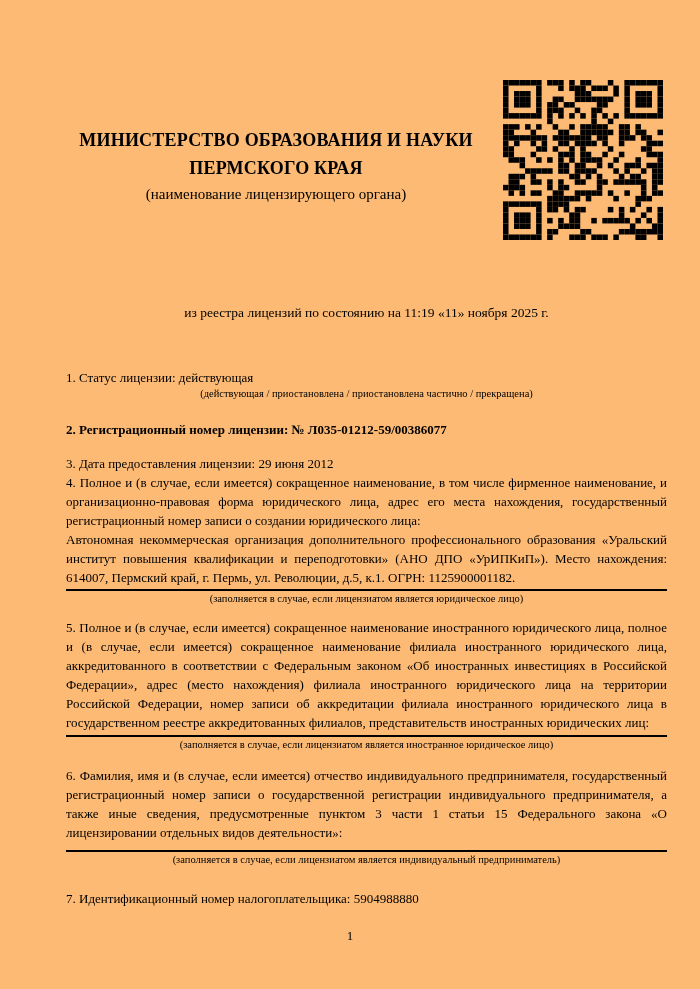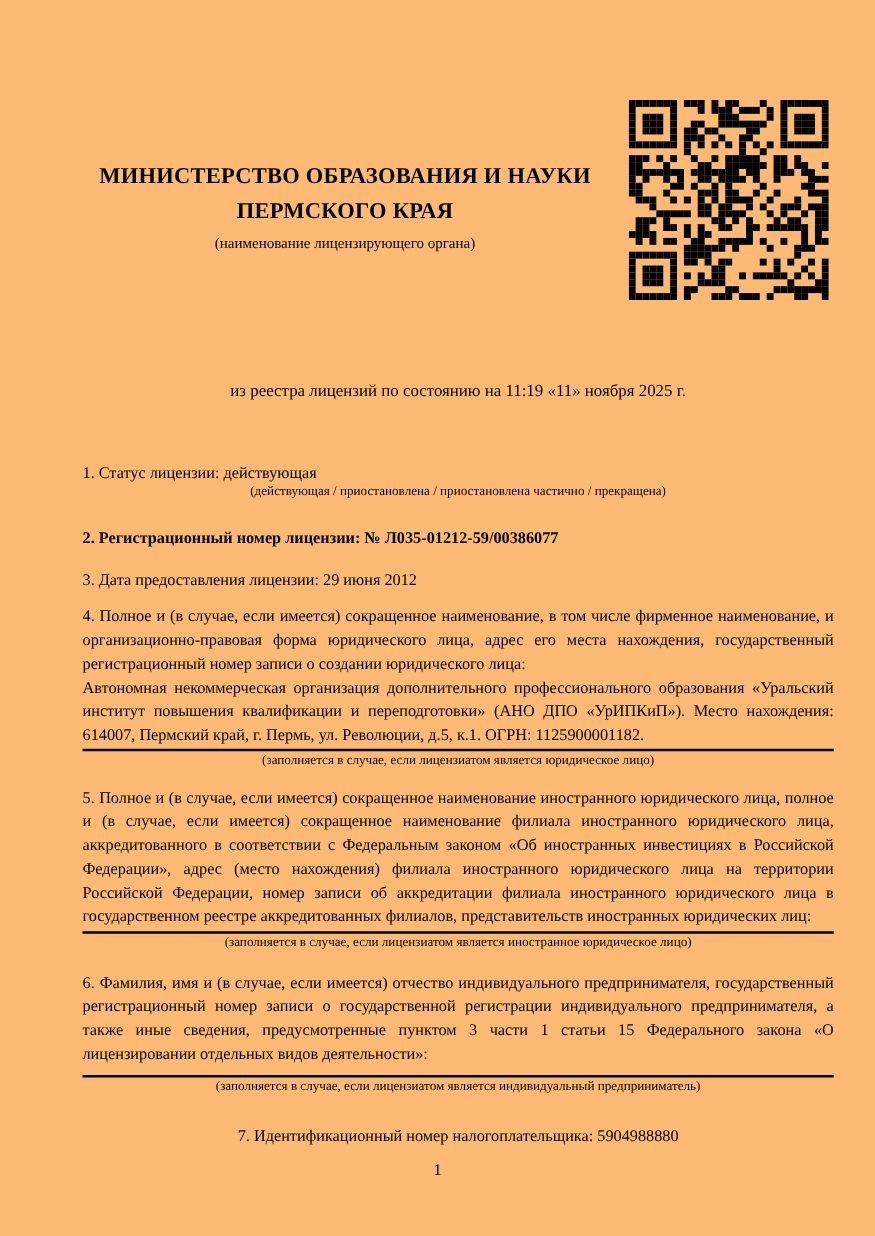--- a/index.html
+++ b/index.html
@@ -22,21 +22,21 @@
     left: 60px; top: 126px; width: 432px;
     text-align: center;
   }
   .ministry-line {
     font-weight: bold;
     font-size: 18px;
     line-height: 28px;
     letter-spacing: 0.2px;
   }
   .ministry-caption {
-    font-size: 12px;
+    font-size: 15px;
     line-height: 14px;
     margin-top: 5px;
   }
 
   
   .qr-box {
     position: absolute;
     left: 503px; top: 80px;
     width: 160px; height: 160px;
   }
@@ -60,24 +60,24 @@
   }
   .item { margin: 0; }
   .just { text-align: justify; }
   .small-caption {
     font-size: 10.5px;
     line-height: 14px;
     text-align: center;
   }
   .mt-item2 { margin-top: 19px; font-weight: bold; }
   .mt-item3 { margin-top: 15px; }
-  .mt-item4 { margin-top: 10px; }
+  .mt-item4 { }
   .mt-item5 { margin-top: 12px; }
   .mt-item6 { margin-top: 14px; }
-  .mt-item7 { margin-top: 22px; text-align: center; }
+  .mt-item7 { margin-top: 22px; }
   .fill-rule {
     border: none;
     border-top: 2px solid #000;
     height: 0;
   }
   .rule4 { margin-top: 2px; }
   .rule5 { margin-top: 3px; }
   .rule6 { margin-top: 8px; }
   .caption-after-rule { margin-top: 1px; }
 

